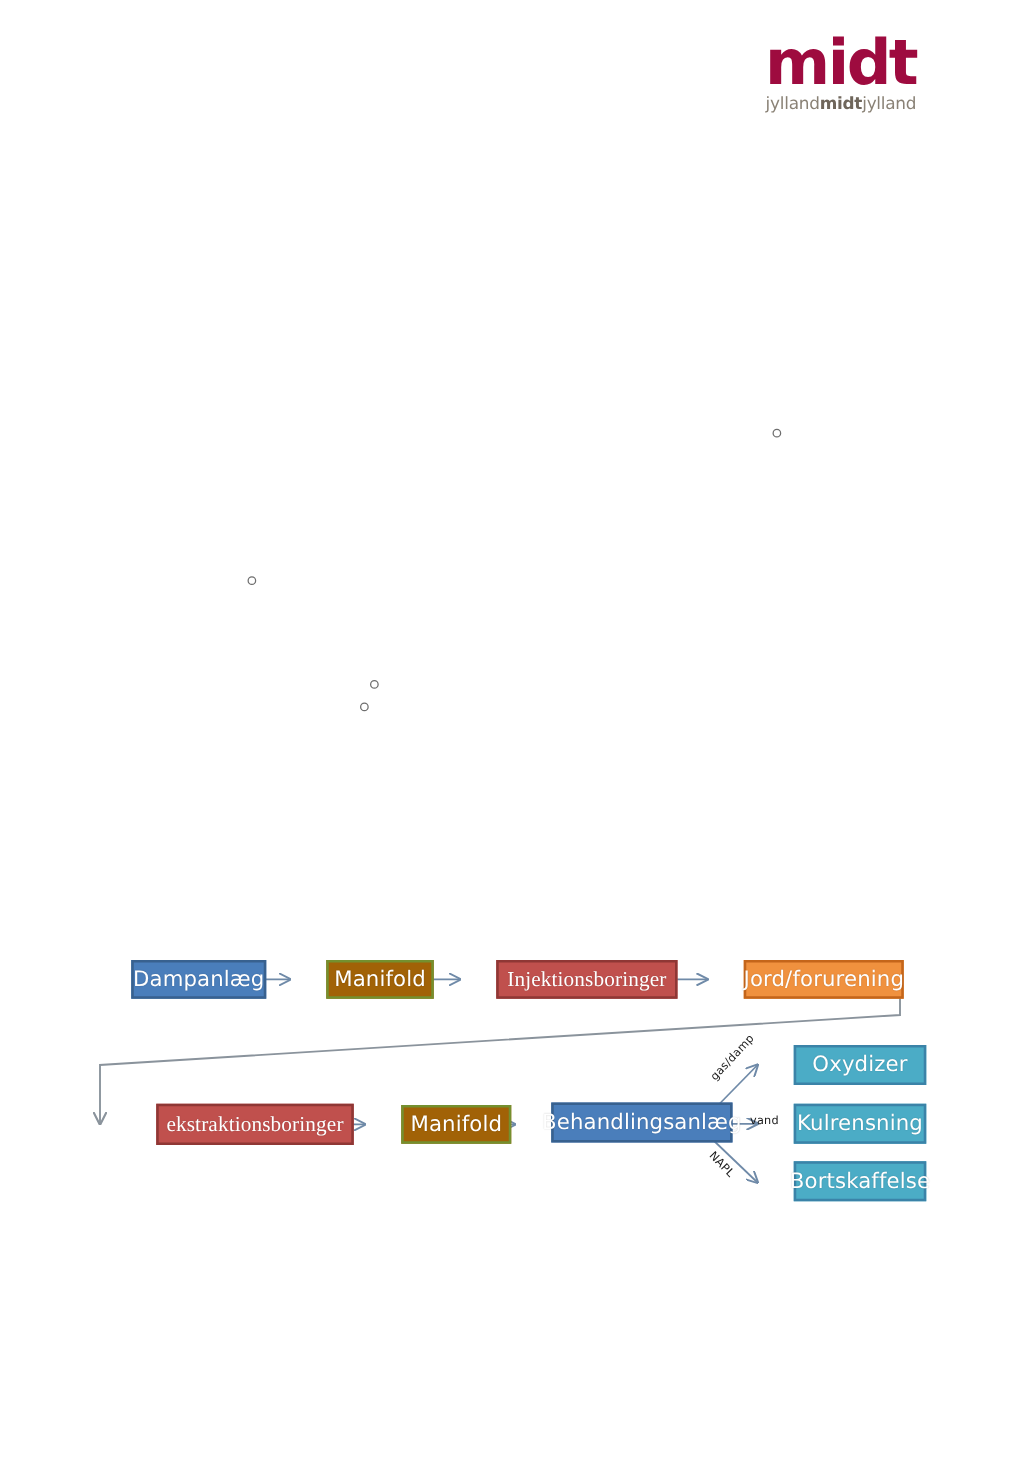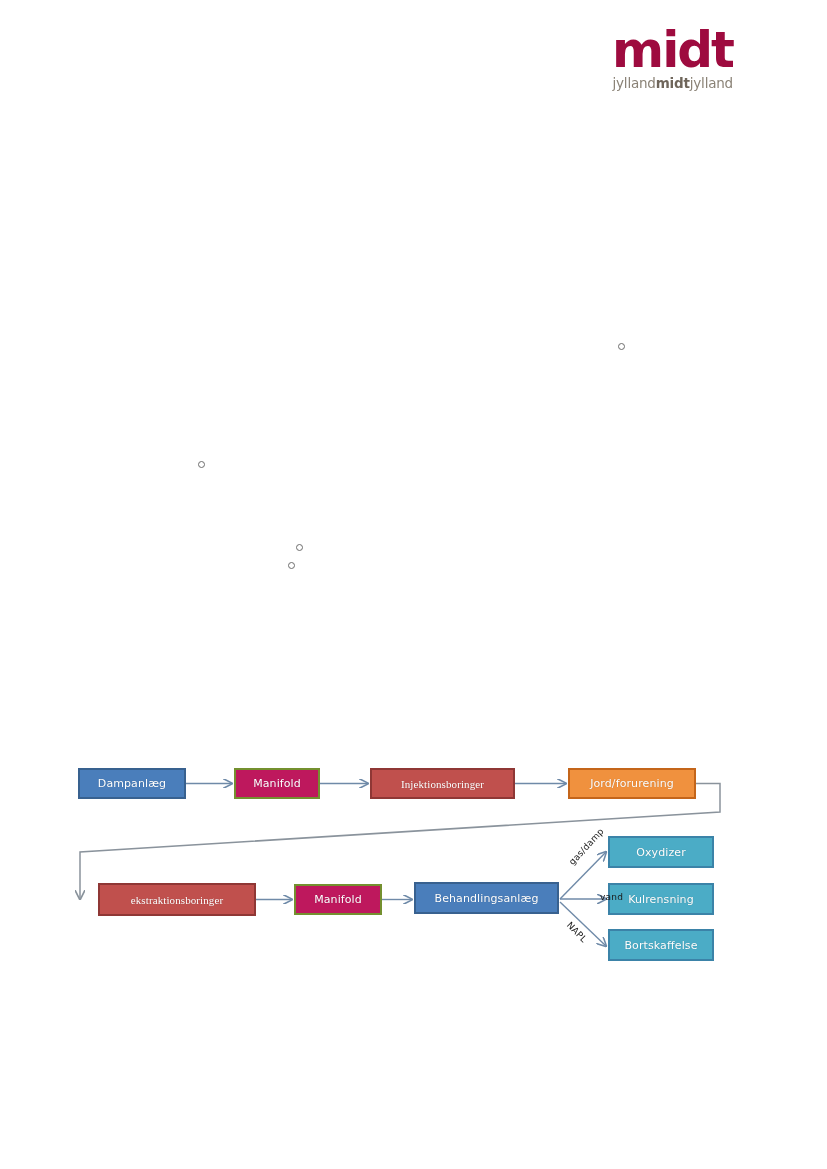--- a/index.html
+++ b/index.html
@@ -88,32 +88,33 @@
   }
 
   .node {
     position: absolute;
     box-sizing: border-box;
     display: flex;
     align-items: center;
     justify-content: center;
     color: #ffffff;
     font-family: "DejaVu Sans", sans-serif;
-    font-size: 11px;
+    font-size: 17px;
     font-weight: 400;
     letter-spacing: 0.1px;
     white-space: nowrap;
     text-shadow: 0 0 1px rgba(0,0,0,0.25);
     border-style: solid;
     border-width: 2px;
     z-index: 3;
+    margin-left: 27px;
   }
 
   .n-blue   { background: #4a7ebb; border-color: #38618f; }
-  .n-green  { background: #be185d; border-color: #74902f; }
+  .n-green  { background: #a16207; border-color: #74902f; }
   .n-red    { background: #c0504d; border-color: #8f3735; font-family: Liberation Serif, serif; }
   .n-orange { background: #f0913e; border-color: #c4651a; }
   .n-teal   { background: #4bacc6; border-color: #3b83a8; }
 
   
   .edge-label {
     position: absolute;
     font-family: "DejaVu Sans", sans-serif;
     font-size: 9px;
     color: #1a1a1a;

